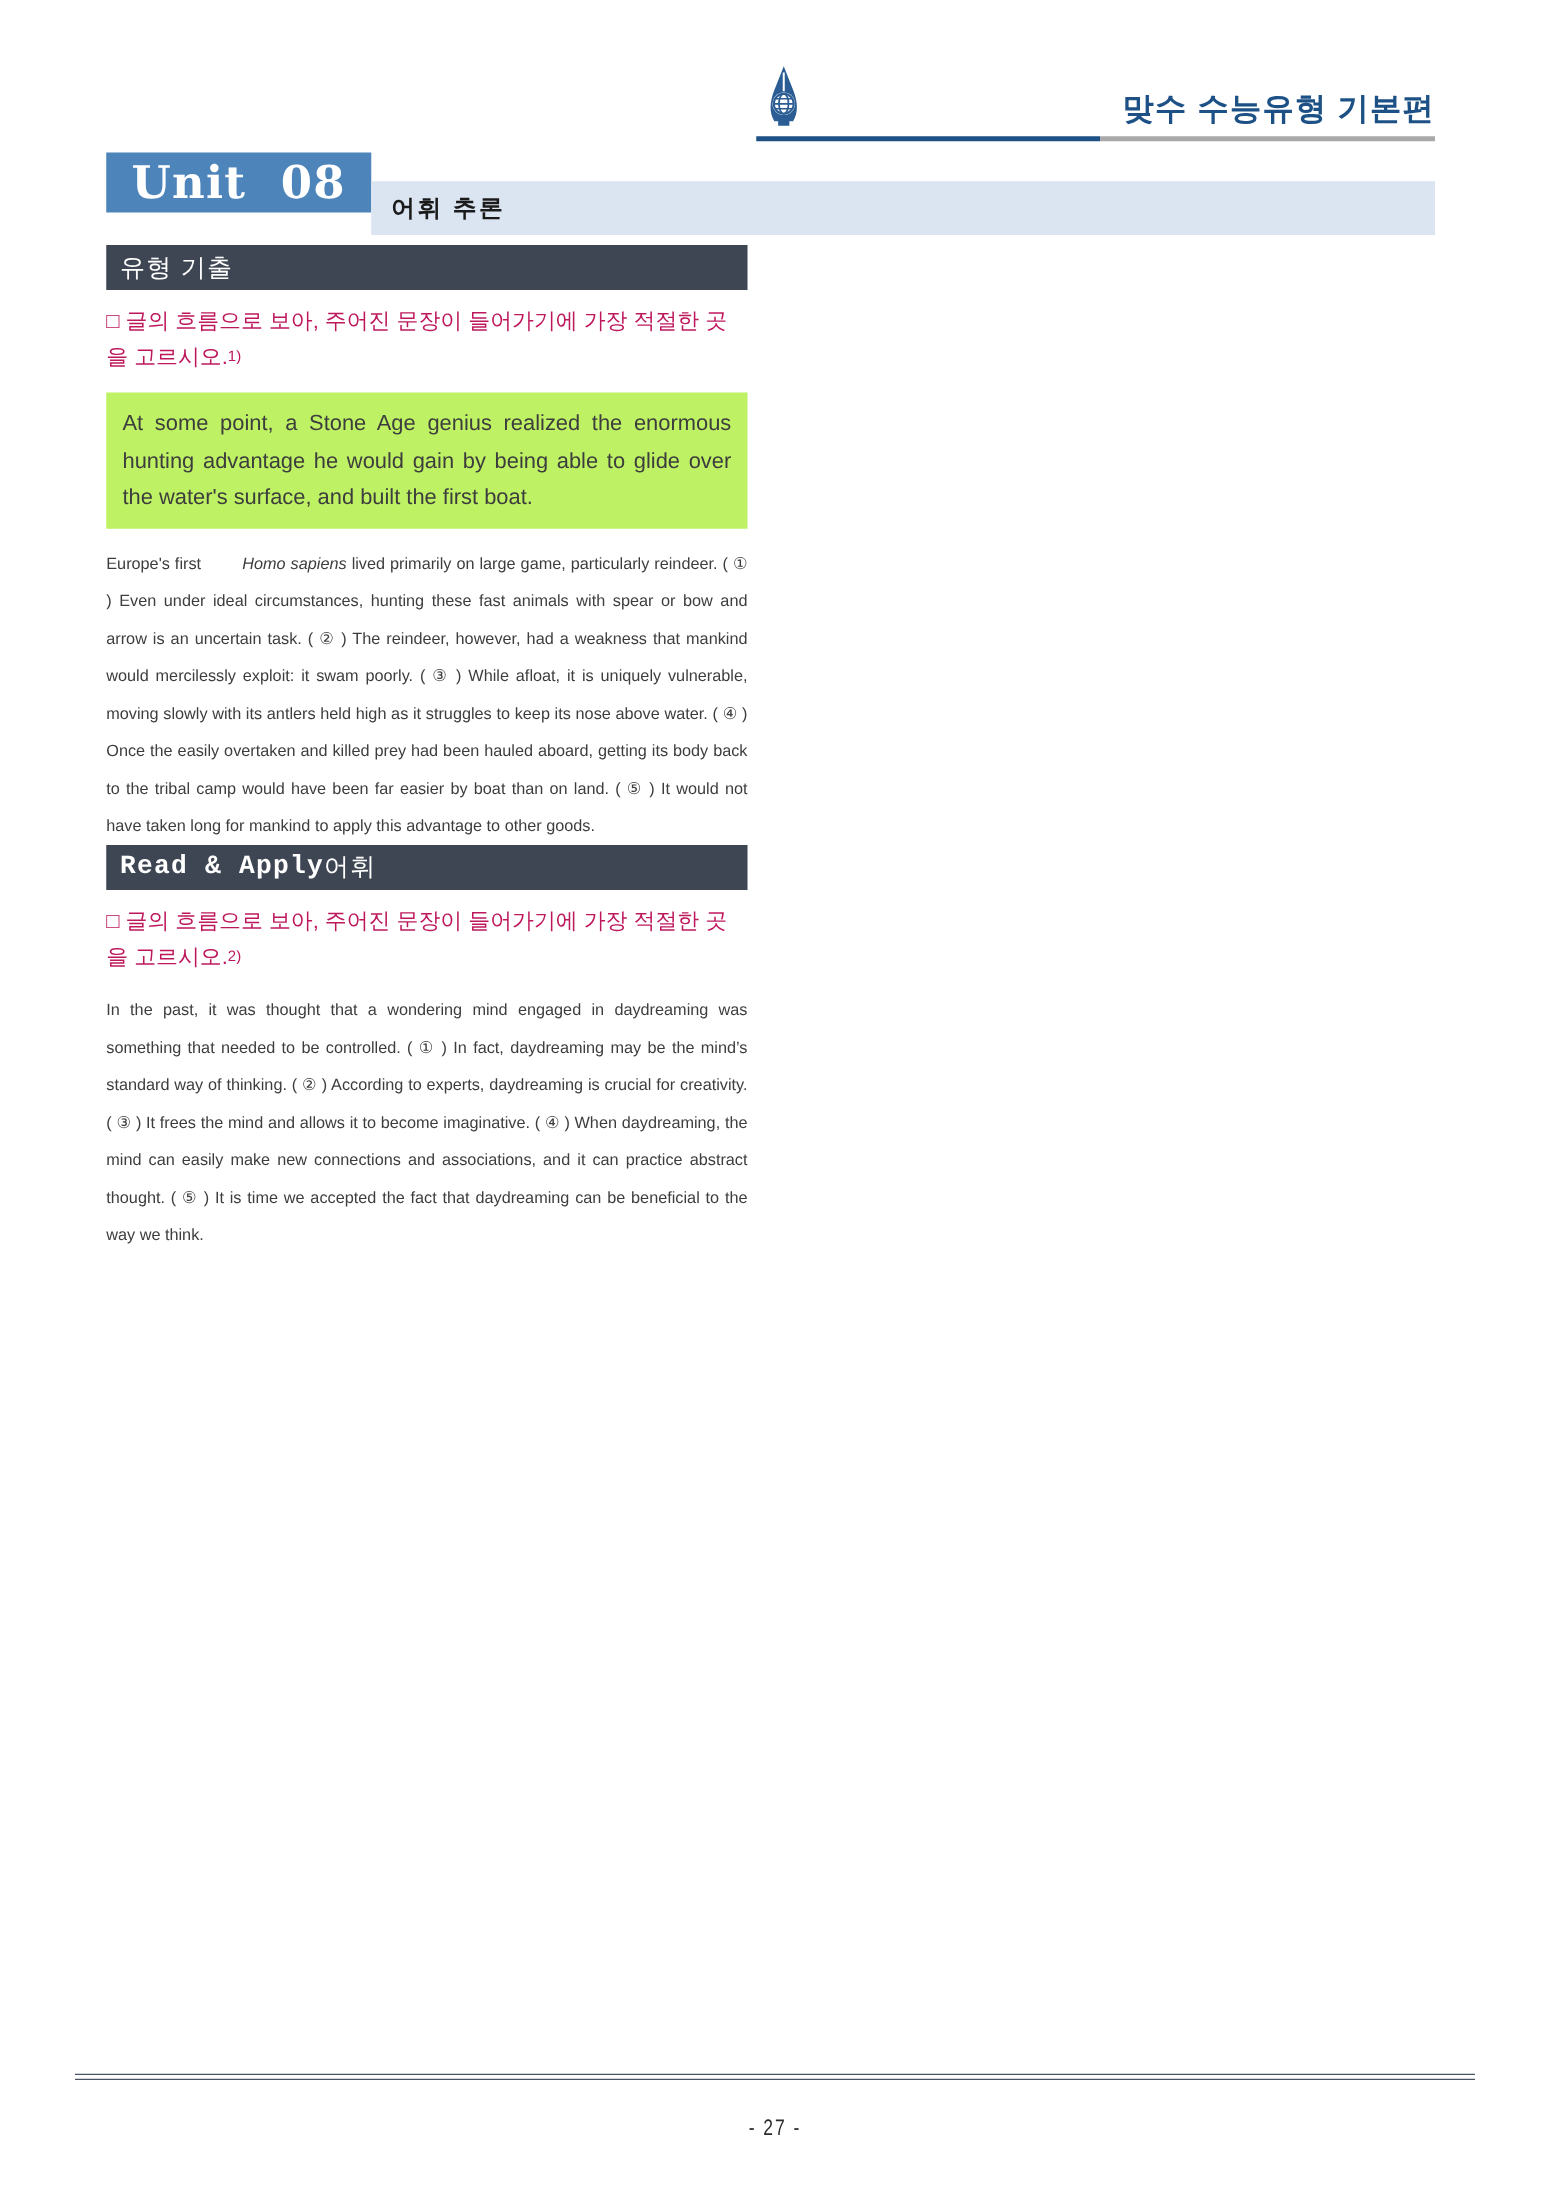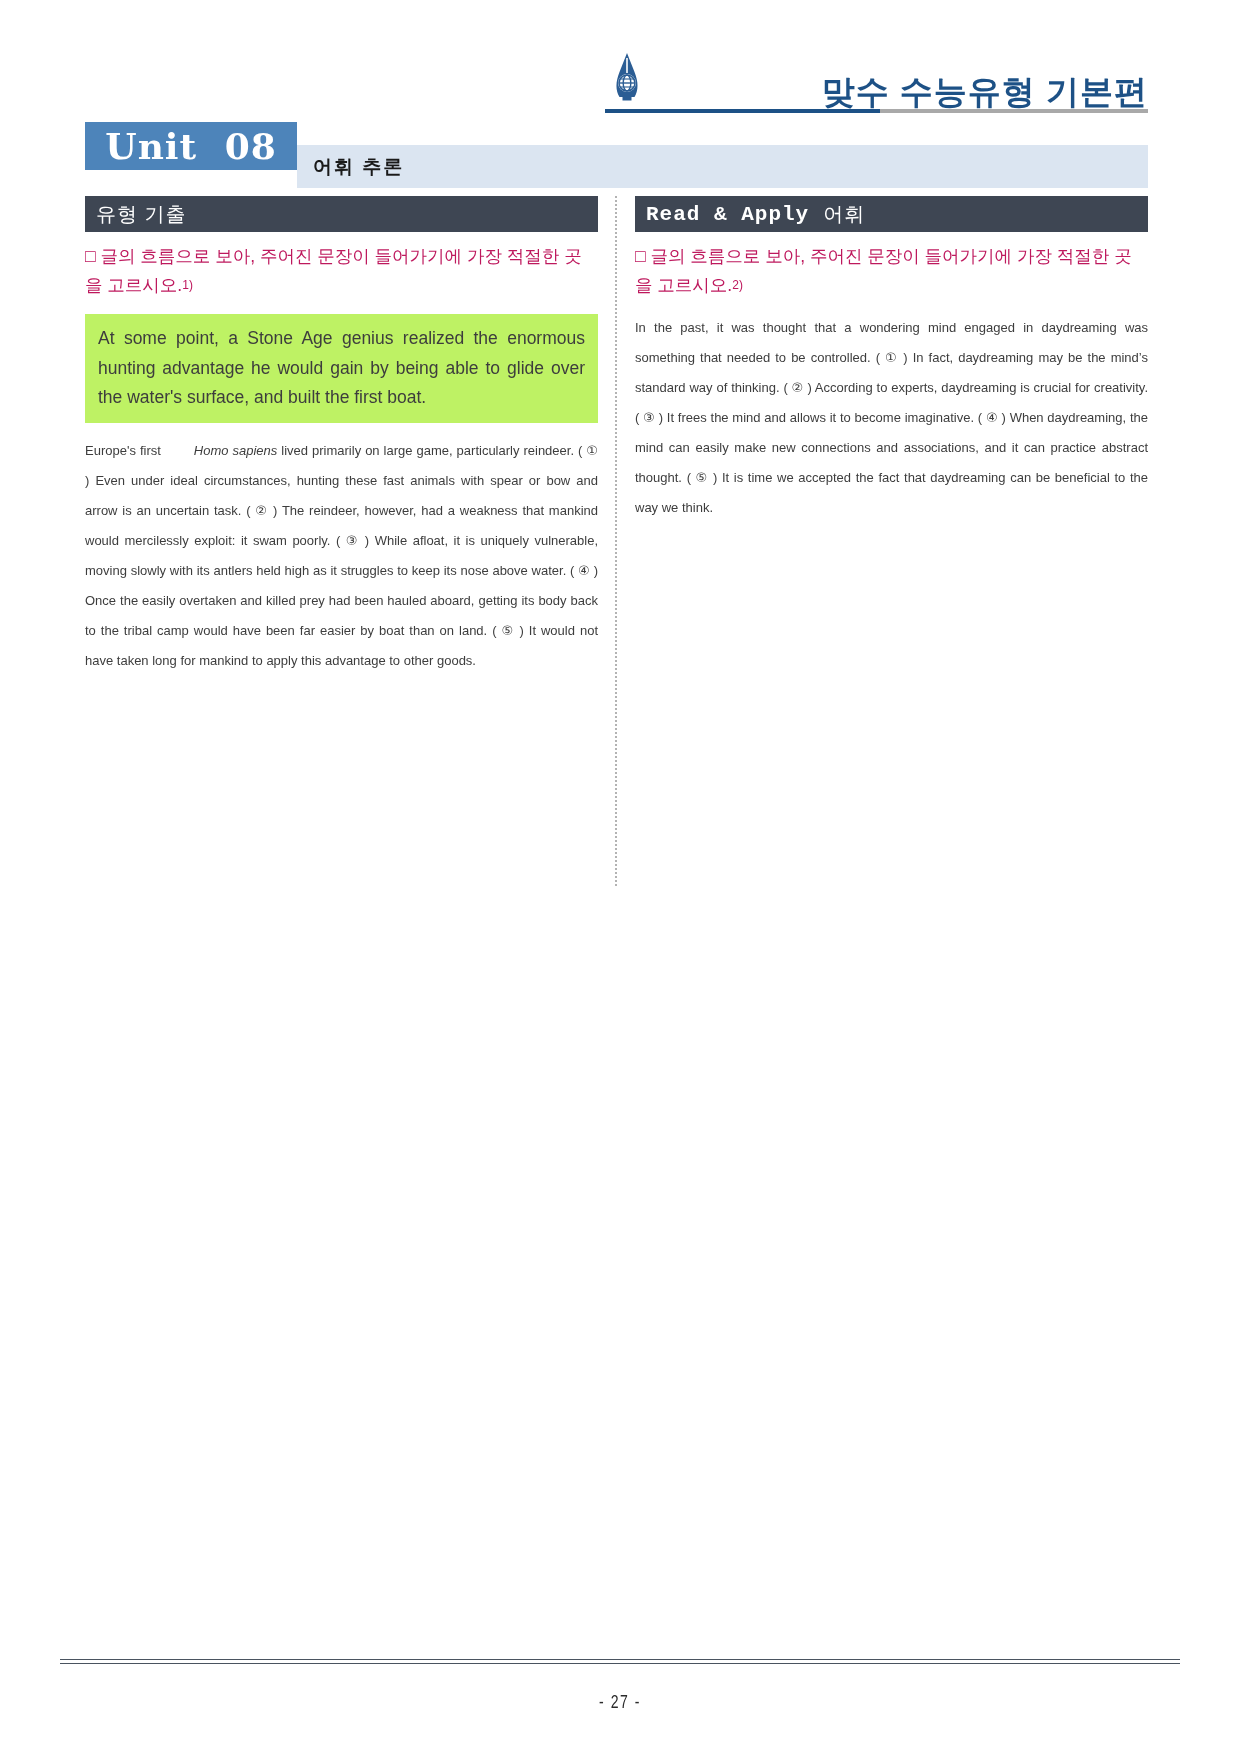--- a/index.html
+++ b/index.html
@@ -4,21 +4,21 @@
 <style>
   html,body{margin:0;padding:0;}
   body{
     width:1240px;height:1752px;position:relative;background:#ffffff;
     font-family:"Liberation Sans","DejaVu Sans",sans-serif;color:#3d3d3d;
     overflow:hidden;
   }
   
   .brand{
     position:absolute;top:70px;right:92px;
-    font-size:33px;font-weight:bold;color:#1d5186;letter-spacing:1px;margin-left:32px;
+    font-size:25px;font-weight:bold;color:#1d5186;letter-spacing:1px;margin-left:32px;
   }
   .logo{position:absolute;left:603px;top:52px;width:48px;height:60px;}
   .header-rule{
     position:absolute;left:605px;top:109px;width:543px;height:4px;
     background:linear-gradient(to right,#1d5186 0,#1d5186 275px,#a9a9a9 275px,#a9a9a9 100%);
   }
   
   .unit-box{
     position:absolute;left:85px;top:122px;width:212px;height:48px;
     background:#4d84ba;color:#ffffff;display:flex;align-items:center;justify-content:center;
@@ -28,36 +28,36 @@
   .unit-band{
     position:absolute;left:297px;top:145px;right:92px;height:43px;
     background:#dbe5f1;display:flex;align-items:center;
   }
   .unit-topic{
     margin-left:16px;font-size:19px;font-weight:bold;color:#1a1a1a;letter-spacing:2px;text-align:center;
   }
   
   .content{
     position:absolute;left:85px;top:196px;width:1063px;
-    display:flex;align-items:stretch;min-height:690px;
+    display:flex;align-items:stretch;min-height:690px;flex-direction:column;
   }
   .col{width:513px;}
   .divider{
     border-left:2px dotted #b3b3b3;width:0;margin-left:17px;margin-right:18px;
     align-self:stretch;
   }
   .section-bar{
     height:36px;background:#3e4653;color:#ffffff;
     display:flex;align-items:center;padding-left:11px;box-sizing:border-box;
     font-size:21px;letter-spacing:1px;
   }
   .section-bar .en{
     font-family:Liberation Mono, monospace;font-weight:bold;font-size:21px;
   }
-  .section-bar .ko{margin-left:14px;font-size:20px;}
+  .section-bar .ko{margin-left:0;font-size:20px;}
   .instruction{
     margin:10px 0 0 0;font-size:17.5px;line-height:29px;color:#be185d;
     word-break:break-all;
   }
   .footnote{font-size:12px;vertical-align:2px;}
   .given-box{
     margin-top:14px;background:#bef264;padding:10px 13px;
     font-size:17.5px;line-height:29.5px;text-align:justify;color:#3d3d3d;
   }
   .passage{

